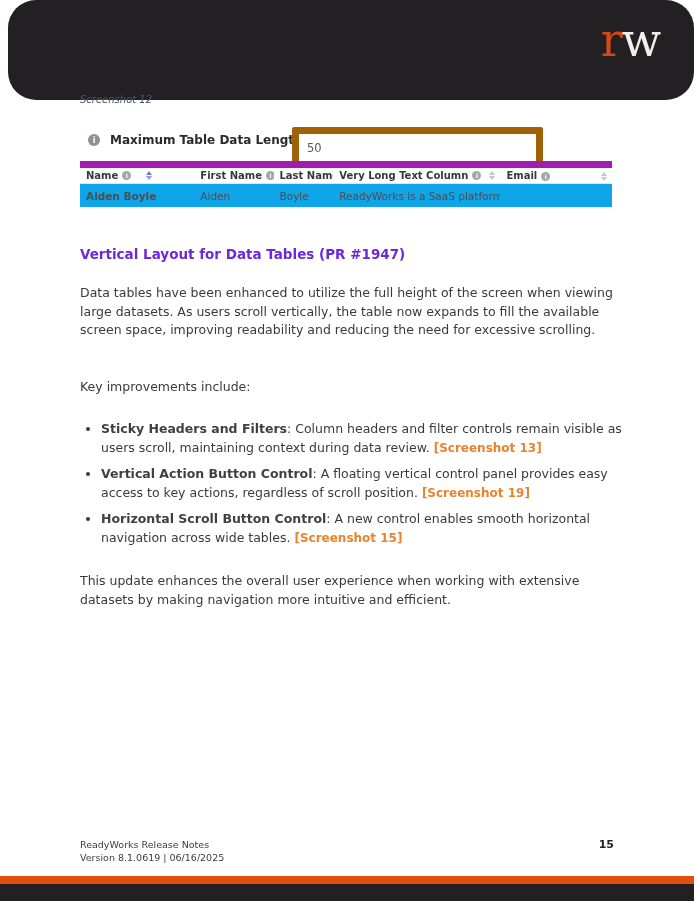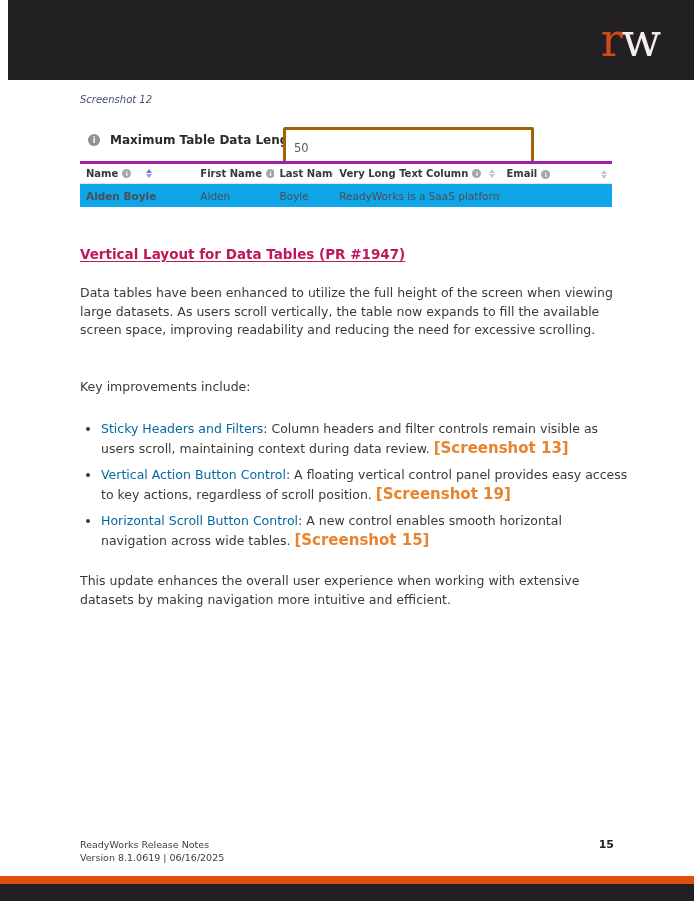--- a/index.html
+++ b/index.html
@@ -8,22 +8,23 @@
     position:relative;
     width:694px; height:901px;
     background:#ffffff;
     font-family:"DejaVu Sans","Liberation Sans",sans-serif;
     overflow:hidden;
     margin:0 auto;
   }
 
   
   .topbar {
-    position:absolute; top:0; left:8px; right:0; height:80px;
+    position:absolute; top:0; left:8px; right:0; height:100px;
     background:#222023;
+    border-radius:28px;
   }
   .logo {
     position:absolute; top:14px; right:34px;
     font-family:"DejaVu Serif","Liberation Serif",serif;
     font-size:46px; line-height:52px; letter-spacing:-1px;
   }
   .logo .r { color:#d24a18; }
   .logo .w { color:#f2efea; }
 
   
@@ -40,37 +41,37 @@
   .info-icon {
     display:inline-flex; align-items:center; justify-content:center;
     width:11px; height:11px; border-radius:50%;
     background:#8d9095; color:#ffffff;
     font-size:8px; font-weight:bold; font-style:normal;
     flex:0 0 auto;
   }
   .formrow .info-icon { margin:0 10px 0 8px; width:12px; height:12px; }
   .form-label { font-size:12px; font-weight:bold; color:#2b2b2b; }
   .form-input {
-    position:absolute; left:203px; top:0;
+    position:absolute; left:212px; top:0;
     width:251px; height:41px;
-    border:3px solid #a16207; border-radius:2px; background:#ffffff;
+    border:7px solid #a16207; border-radius:2px; background:#ffffff;
     font-family:"DejaVu Sans","Liberation Sans",sans-serif;
     font-size:11.5px; color:#55595e; padding:0 8px;
     outline:none;
   }
 
   
   .mini-table {
     position:absolute; top:161px; left:80px; width:532px;
     font-size:10px;
   }
   .mt-header {
     display:flex; height:23px; align-items:center;
     background:#ffffff;
-    border-top:3px solid #a21caf; border-bottom:1px solid #e6e6e6;
+    border-top:7px solid #a21caf; border-bottom:1px solid #e6e6e6;
   }
   .mt-row {
     display:flex; height:23px; align-items:center;
     background:#0ea5e9;
   }
   .mt-cell { display:flex; align-items:center; padding-left:6px; overflow:hidden; white-space:nowrap; }
   .c0 { width:83px; } .c1 { width:85px;margin-left:37px; } .c2 { width:64px; } .c3 { width:180px; } .c4 { width:120px;align-items:flex-end; }
   .th-label { font-weight:bold; color:#35393e; }
   .mt-header .info-icon {
     width:9px; height:9px; font-size:6px; margin-left:4px;
@@ -82,33 +83,33 @@
   .car-down { border-top:4px solid #c3c6cb; }
   .sort-active .car-up { border-bottom-color:#6c7ae0; }
   .sort-active .car-down { border-top-color:#8e9af0; }
   .mt-row .mt-cell { color:#4a4e53; font-size:10.5px; }
   .cell-strong { font-weight:bold; color:#3a3e43; }
   .cell-long { color:#55595e; }
 
   
   .doc-heading {
     position:absolute; top:246px; left:80px;
-    font-size:13.5px; font-weight:bold; color:#be185d;
-    text-decoration:underline; text-underline-offset:2px;
+    font-size:13.5px; font-weight:bold; color:#6d28d9;
+    text-underline-offset:2px;
   }
   .para { font-size:12.5px; line-height:18.5px; color:#3a3a3a; }
   .para1 { position:absolute; top:284px; left:80px; width:548px; }
   .list-intro { position:absolute; top:378px; left:80px; }
   .bullet-list {
     position:absolute; top:420px; left:80px; width:548px;
     list-style:disc; padding-left:21px;
   }
   .bullet-list li { font-size:12.5px; line-height:18.5px; color:#3a3a3a; margin-bottom:8px; }
-  .b-title { font-weight:normal; color:#0369a1;margin-top:28px; }
-  .shot-link { font-size:15px; font-weight:bold; color:#e8832e; white-space:nowrap; }
+  .b-title { font-weight:bold; color:#404040;margin-top:28px; }
+  .shot-link { font-size:12px; font-weight:bold; color:#e8832e; white-space:nowrap; }
   .para2 { position:absolute; top:572px; left:80px; width:548px; }
 
   
   .footer-left {
     position:absolute; top:838px; left:80px;
     font-size:9.5px; line-height:13px; color:#3c3c3c;
   }
   .page-num {
     position:absolute; top:838px; right:80px;
     font-size:11px; font-weight:bold; color:#222222;

